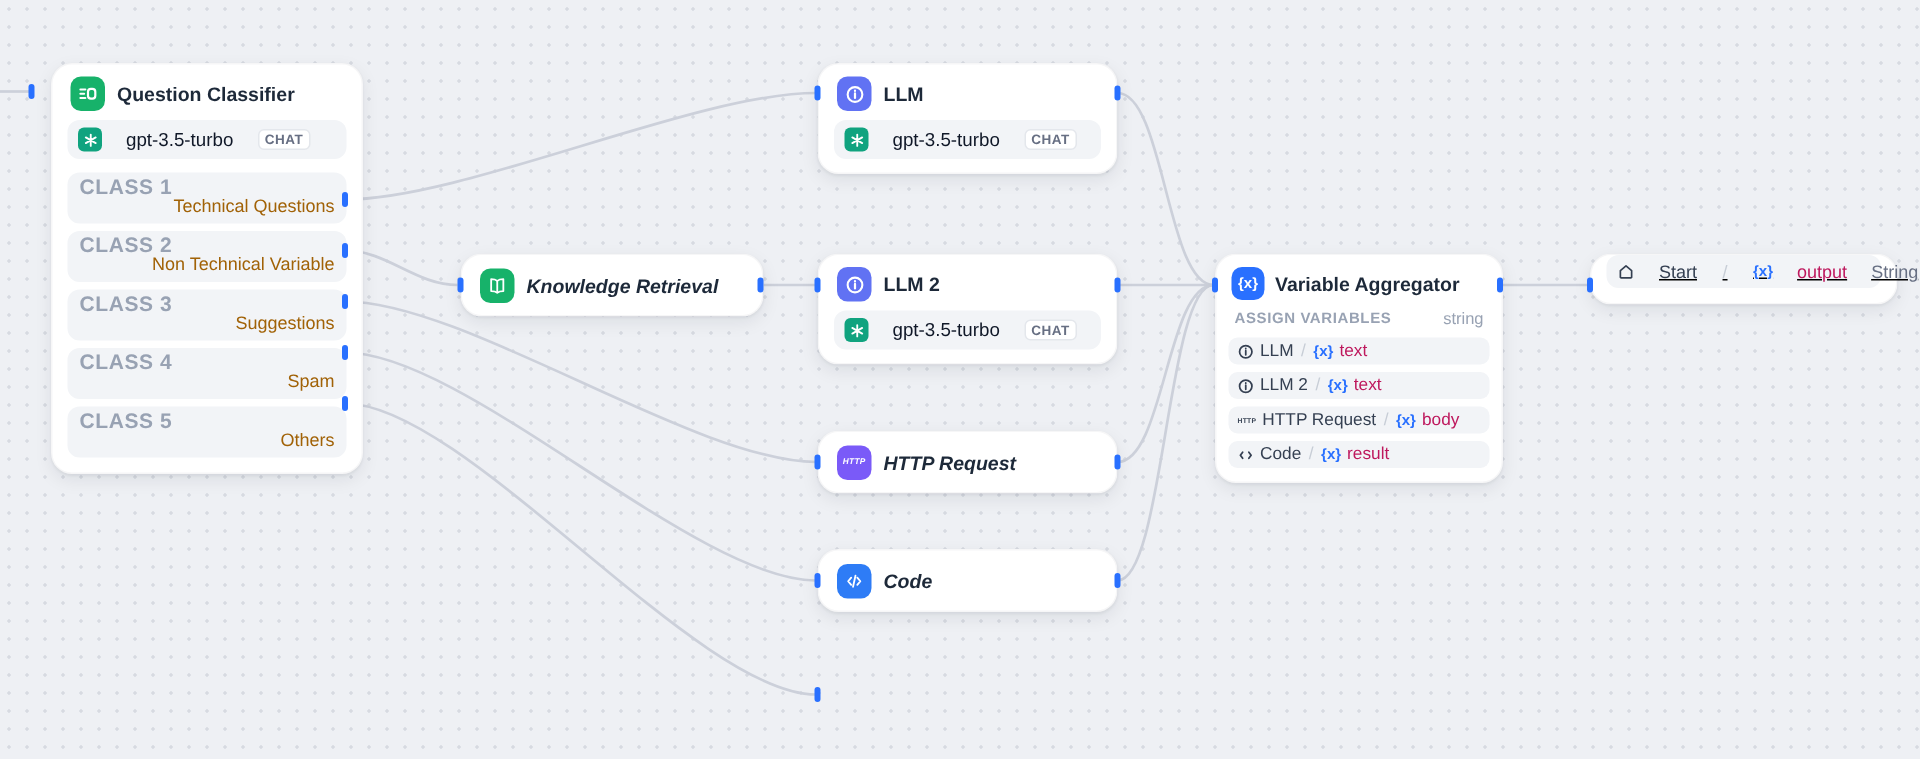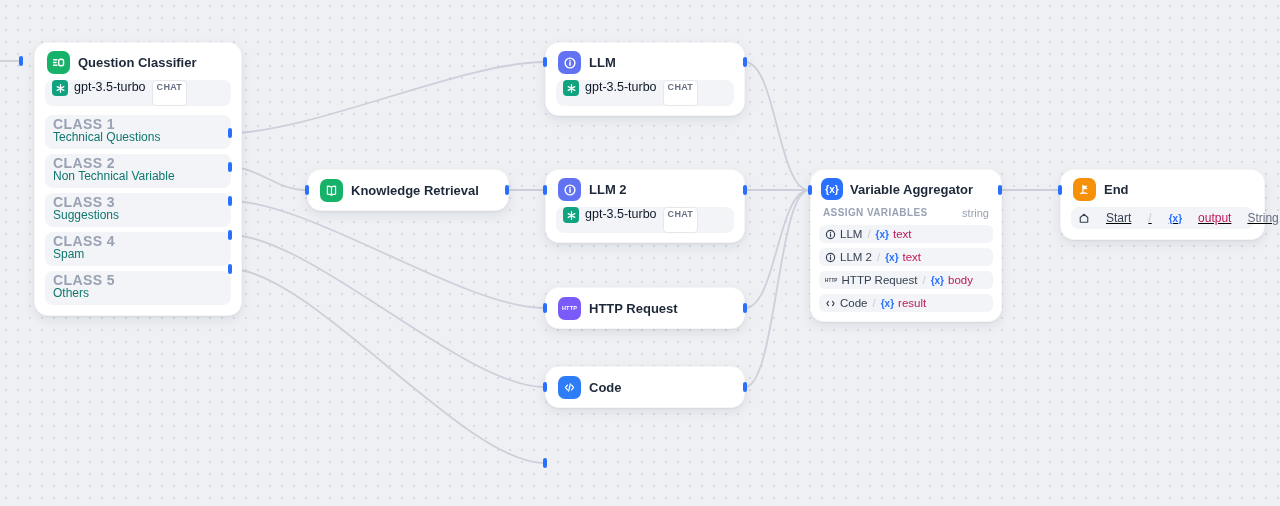--- a/index.html
+++ b/index.html
@@ -18,39 +18,39 @@
     border:1px solid rgba(16,24,40,.04); box-sizing:border-box;
     box-shadow:0 1px 2px rgba(16,24,40,.05), 0 4px 12px rgba(16,24,40,.08);
   }
   .node-header { display:flex; align-items:center; gap:8px; padding:8px 12px 6px; }
   .badge-icon {
     width:23px; height:23px; border-radius:7px; flex:0 0 auto;
     display:flex; align-items:center; justify-content:center;
   }
   .node-title { font-size:13px; font-weight:700; color:#1d2939; white-space:nowrap; }
 
-  .slim { display:flex; align-items:center; gap:8px; padding:0 12px; height:42px; }
+  .slim { display:flex; align-items:center; gap:8px; padding:0 12px; height:42px;font-style:italic; }
 
   .model-row {
     margin:0 10px 9px; height:26px; background:#f2f4f7; border-radius:8px;
-    display:flex; gap:6px; padding:0 7px;
+    display:flex; align-items:center; gap:16px; padding:0 7px;
   }
   .openai-icon {
     width:16px; height:16px; border-radius:4px; background:#10a37f;
     display:flex; align-items:center; justify-content:center; flex:0 0 auto;
   }
   .model-name { font-size:12.5px; color:#101828; font-weight:500; }
   .chat-badge {
     font-size:9px; font-weight:600; color:#676f83; background:#fff;
     border:1px solid #e4e7ec; border-radius:4px; padding:1px 4px; letter-spacing:.3px;
   }
 
   .class-row { margin:0 10px 5px; background:#f2f4f7; border-radius:8px; padding:3px 8px 4px; }
   .class-label { font-size:14px; line-height:12px; font-weight:700; color:#98a2b3; letter-spacing:.4px; }
-  .class-value { font-size:12px; line-height:15px; color:#0f766e; white-space:nowrap; }
+  .class-value { font-size:12px; line-height:15px; color:#a16207; white-space:nowrap;text-align:right; }
 
   .agg-head-row { display:flex; align-items:flex-start; justify-content:space-between; padding:2px 12px 1px; }
   .agg-label { font-size:10px; font-weight:600; color:#98a2b3; letter-spacing:.4px; }
   .agg-type { font-size:11px; color:#98a2b3; }
   .agg-row {
     margin:5px 8px 0; background:#f2f4f7; border-radius:6px; height:18px;
     display:flex; align-items:center; gap:4px; padding:0 6px; font-size:11.5px; white-space:nowrap;
   }
   .agg-node-name { color:#354052; }
   .sep { color:#c7cdd6; padding:0 1px; }
@@ -258,30 +258,20 @@
           </svg>
       </span>
       <span class="agg-node-name">Code</span>
       <span class="sep">/</span>
       <span class="var-token">{x}</span>
       <span class="var-name">result</span>
     </div>
   </div>
 
   <div class="node" style="left:1060px; top:169px; width:205px;">
-    <div class="node-header">
-      <span class="badge-icon" style="background:#f79009;">
-        <svg width="13" height="13" viewBox="0 0 16 16">
-            <path d="M6 12.5V3" stroke="#fff" stroke-width="1.5" stroke-linecap="round"></path>
-            <path d="M6 3.4h5.8l-1.7 2.2 1.7 2.2H6z" fill="#fff"></path>
-            <path d="M3 13c1.8-1.1 6.2-1.1 8 0" stroke="#fff" stroke-width="1.3" fill="none" stroke-linecap="round"></path>
-          </svg>
-      </span>
-      <span class="node-title">End</span>
-    </div>
     <div class="end-row" style="margin-bottom:10px;">
       <span class="mini-icon">
         <svg width="12" height="12" viewBox="0 0 16 16">
             <path d="M3 7.3 8 3l5 4.3V13a.7.7 0 0 1-.7.7H3.7A.7.7 0 0 1 3 13z" fill="none" stroke="#354052" stroke-width="1.5" stroke-linejoin="round"></path>
           </svg>
       </span>
       <span class="end-source">Start</span>
       <span class="sep">/</span>
       <span class="var-token">{x}</span>
       <span class="var-name">output</span>

